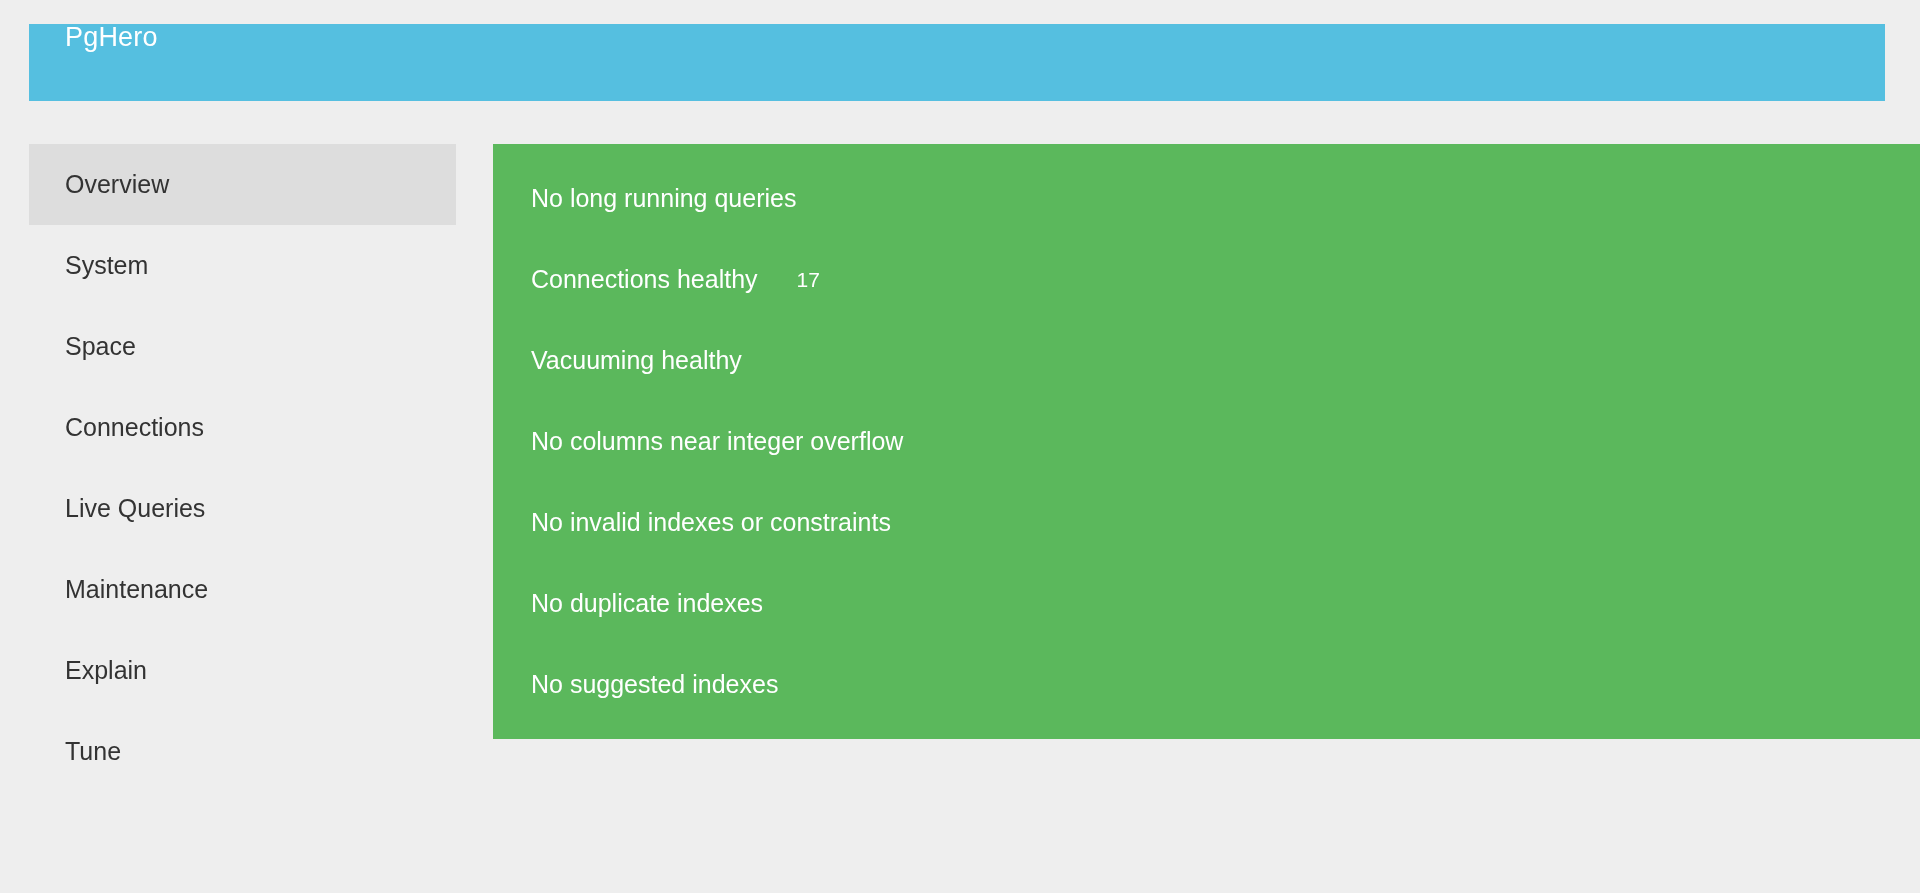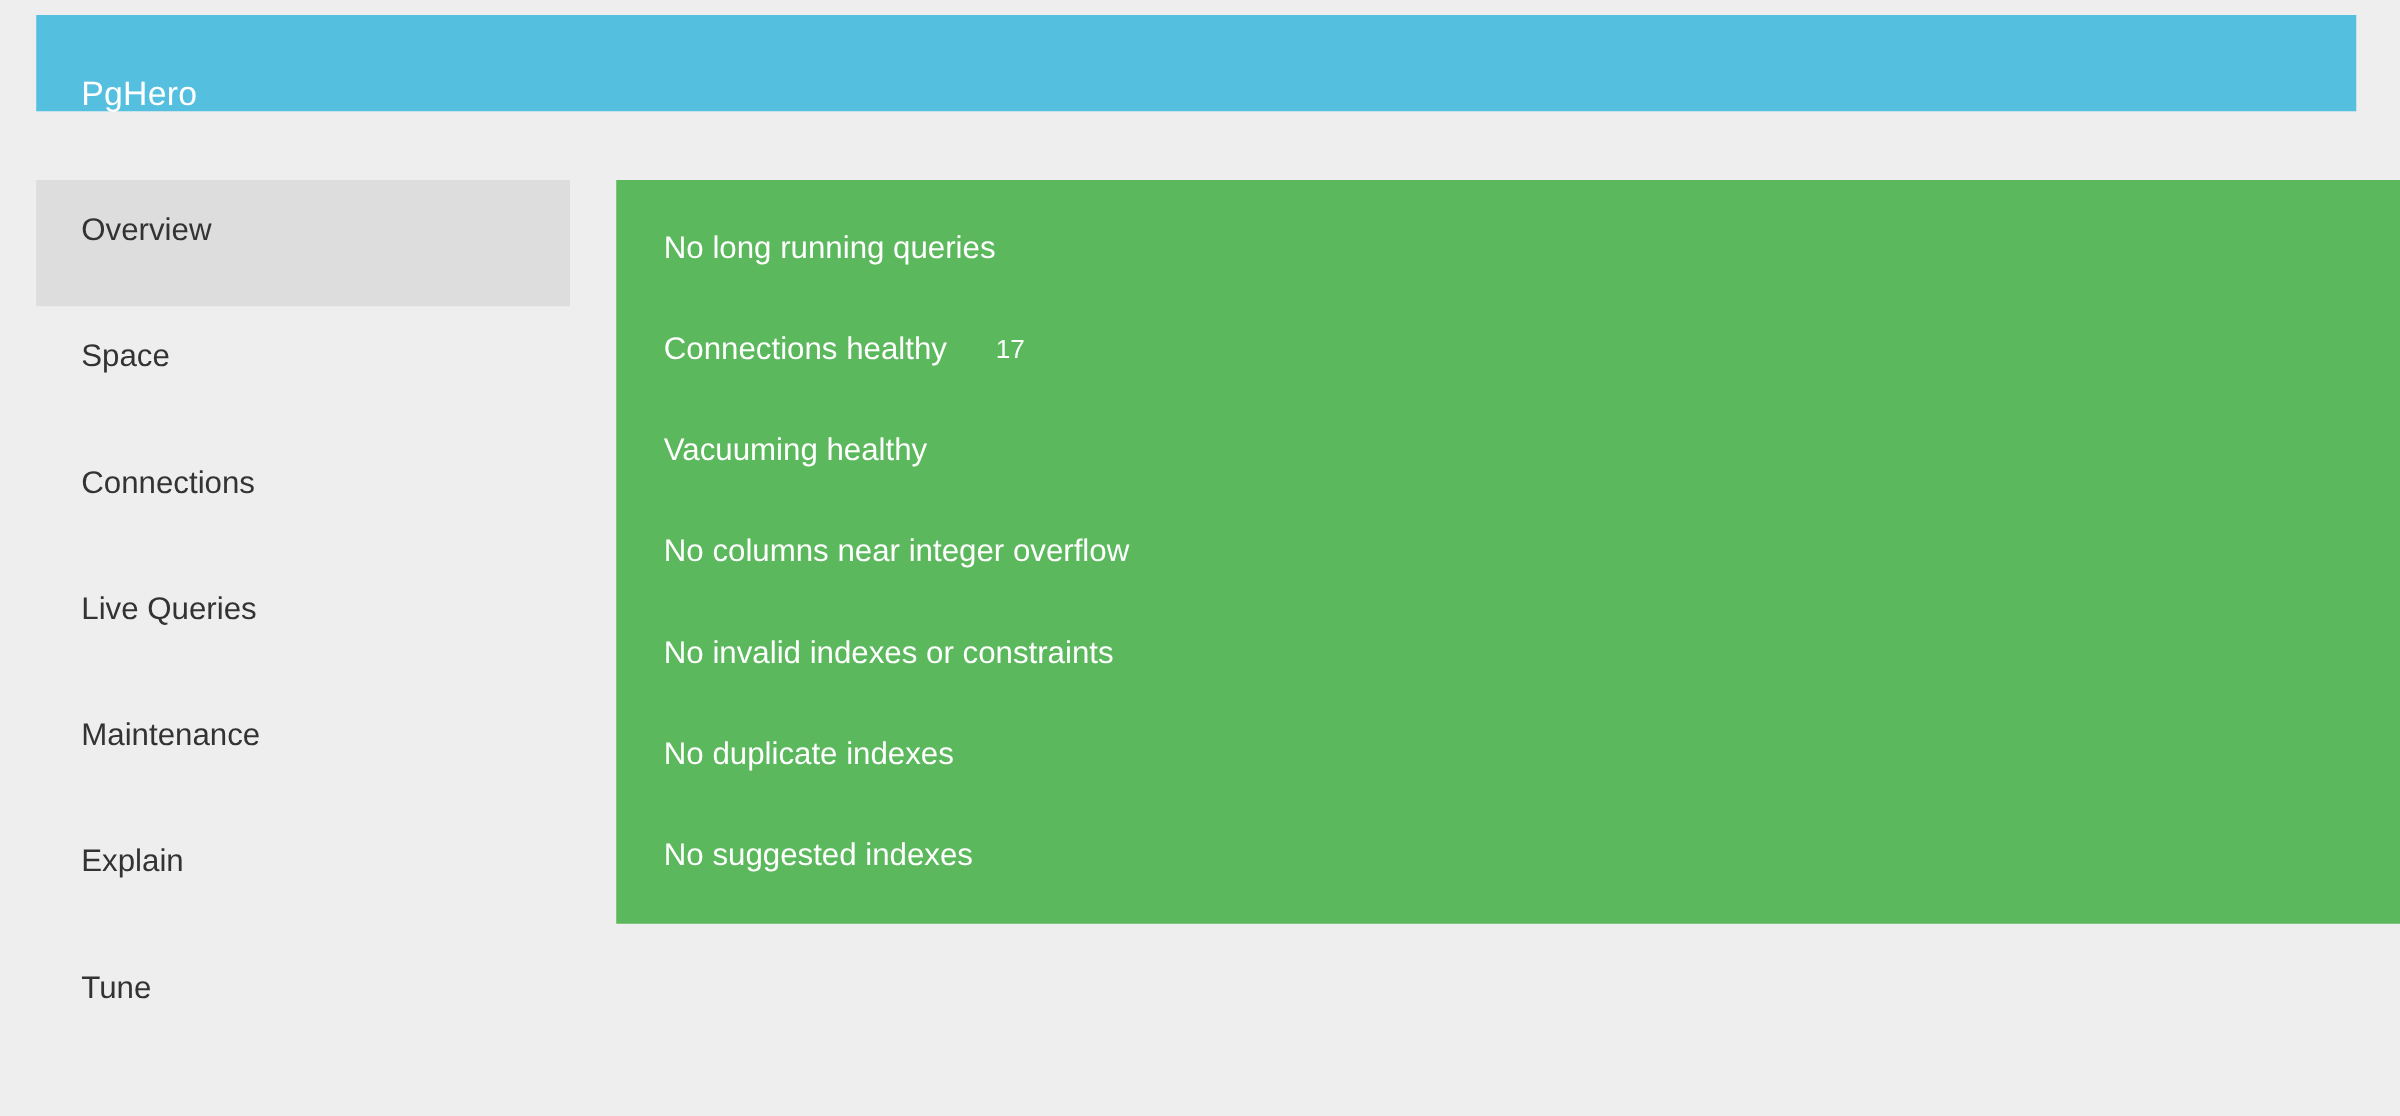--- a/index.html
+++ b/index.html
@@ -16,26 +16,26 @@
     position: relative;
     width: 1920px;
     height: 893px;
     background: #eeeeee;
   }
 
   
   .navbar {
     position: absolute;
     left: 29px;
-    top: 12px;
+    top: 24px;
     width: 1856px;
     height: 77px;
     background: #55bfe0;
     display: flex;
-    align-items: flex-end;
+    align-items: flex-start;
   }
 
   .navbar-brand {
     color: #ffffff;
     font-size: 27px;
     font-weight: 400;
     letter-spacing: 0.2px;
     padding-left: 36px;
     line-height: 1;
     white-space: nowrap;
@@ -54,21 +54,21 @@
   .sidebar {
     position: absolute;
     left: 29px;
     top: 0;
     width: 427px;
   }
 
   .nav-item {
     display: block;
     width: 427px;
-    height: 101px;
+    height: 81px;
     line-height: 81px;
     padding-left: 36px;
     font-size: 25px;
     color: #333333;
     text-decoration: none;
     background: transparent;
     white-space: nowrap;
     cursor: pointer;
   }
 
@@ -118,20 +118,21 @@
 <div id="app">
 
   <div class="navbar">
     <a class="navbar-brand">PgHero</a>
   </div>
 
   <div class="content-row">
 
     <nav class="sidebar" id="sidebar">
         <a class="nav-item active">Overview</a>
+        <a class="nav-item">System</a>
         <a class="nav-item">Space</a>
         <a class="nav-item">Connections</a>
         <a class="nav-item">Live Queries</a>
         <a class="nav-item">Maintenance</a>
         <a class="nav-item">Explain</a>
         <a class="nav-item">Tune</a>
       </nav>
 
     <div class="status-panel" id="status-panel">
         <div class="status-row">

